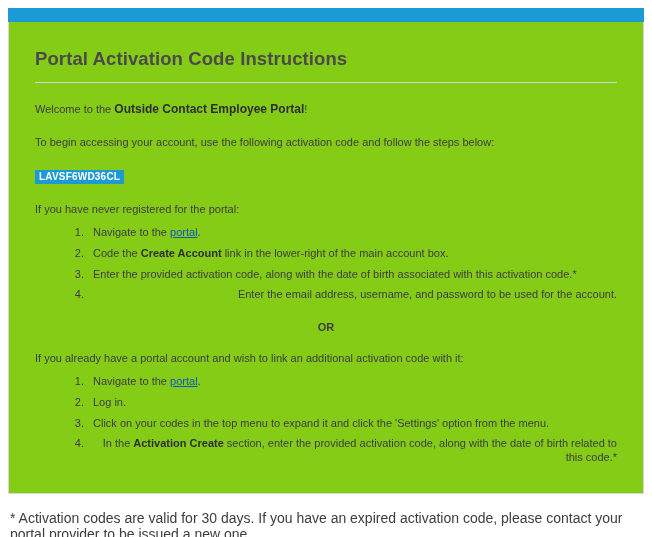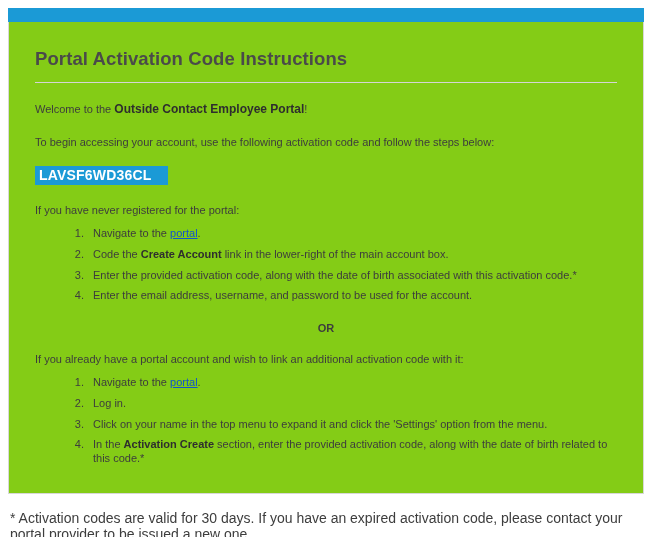--- a/index.html
+++ b/index.html
@@ -62,45 +62,46 @@
   .intro {
     font-size: 11px;
     color: #3d3d3d;
     margin-top: 20px;
   }
   .code-wrap {
     margin-top: 18px;
   }
   .code {
     display: inline-block;
-    font-size: 14px;
+    font-size: 10px;
     font-weight: bold;
     color: #ffffff;
     background: #1b9ad6;
-    padding: 1px 16px 2px 4px;
+    padding: 1px 4px 2px 4px;
     letter-spacing: 0.2px;
   }
   .section-lead {
     font-size: 11px;
     color: #3d3d3d;
     margin-top: 19px;
   }
   ol.steps {
     margin: 11px 0 0 0;
     padding-left: 52px;
     font-size: 11px;
     color: #3d3d3d;
   }
   ol.steps li {
     margin-bottom: 7px;
     padding-left: 6px;
     line-height: 1.25;
   }
   ol.steps li:last-child {
     margin-bottom: 0;
+    text-align: right;
   }
   .or {
     text-align: center;
     font-size: 11px;
     font-weight: bold;
     color: #3d3d3d;
     margin-top: 19px;
   }
   a.link {
     color: #1155cc;
@@ -162,21 +163,21 @@
     <div class="section-lead">If you already have a portal account and wish to link an additional activation code with it:</div>
 
     <ol class="steps">
       <li>
         <span>Navigate to the </span><a class="link" href="#">portal</a><span>.</span>
       </li>
       <li>
         <span>Log in.</span>
       </li>
       <li>
-        <span>Click on your name in the top menu to expand it and click the 'Settings' option from the menu.</span>
+        <span>Click on your codes in the top menu to expand it and click the 'Settings' option from the menu.</span>
       </li>
       <li>
         <span>In the </span><b>Activation Create</b><span> section, enter the provided activation code, along with the date of birth related to this code.*</span>
       </li>
     </ol>
 
   </div>
 
   <div class="footnote">* Activation codes are valid for 30 days. If you have an expired activation code, please contact your portal provider to be issued a new one.</div>
 

